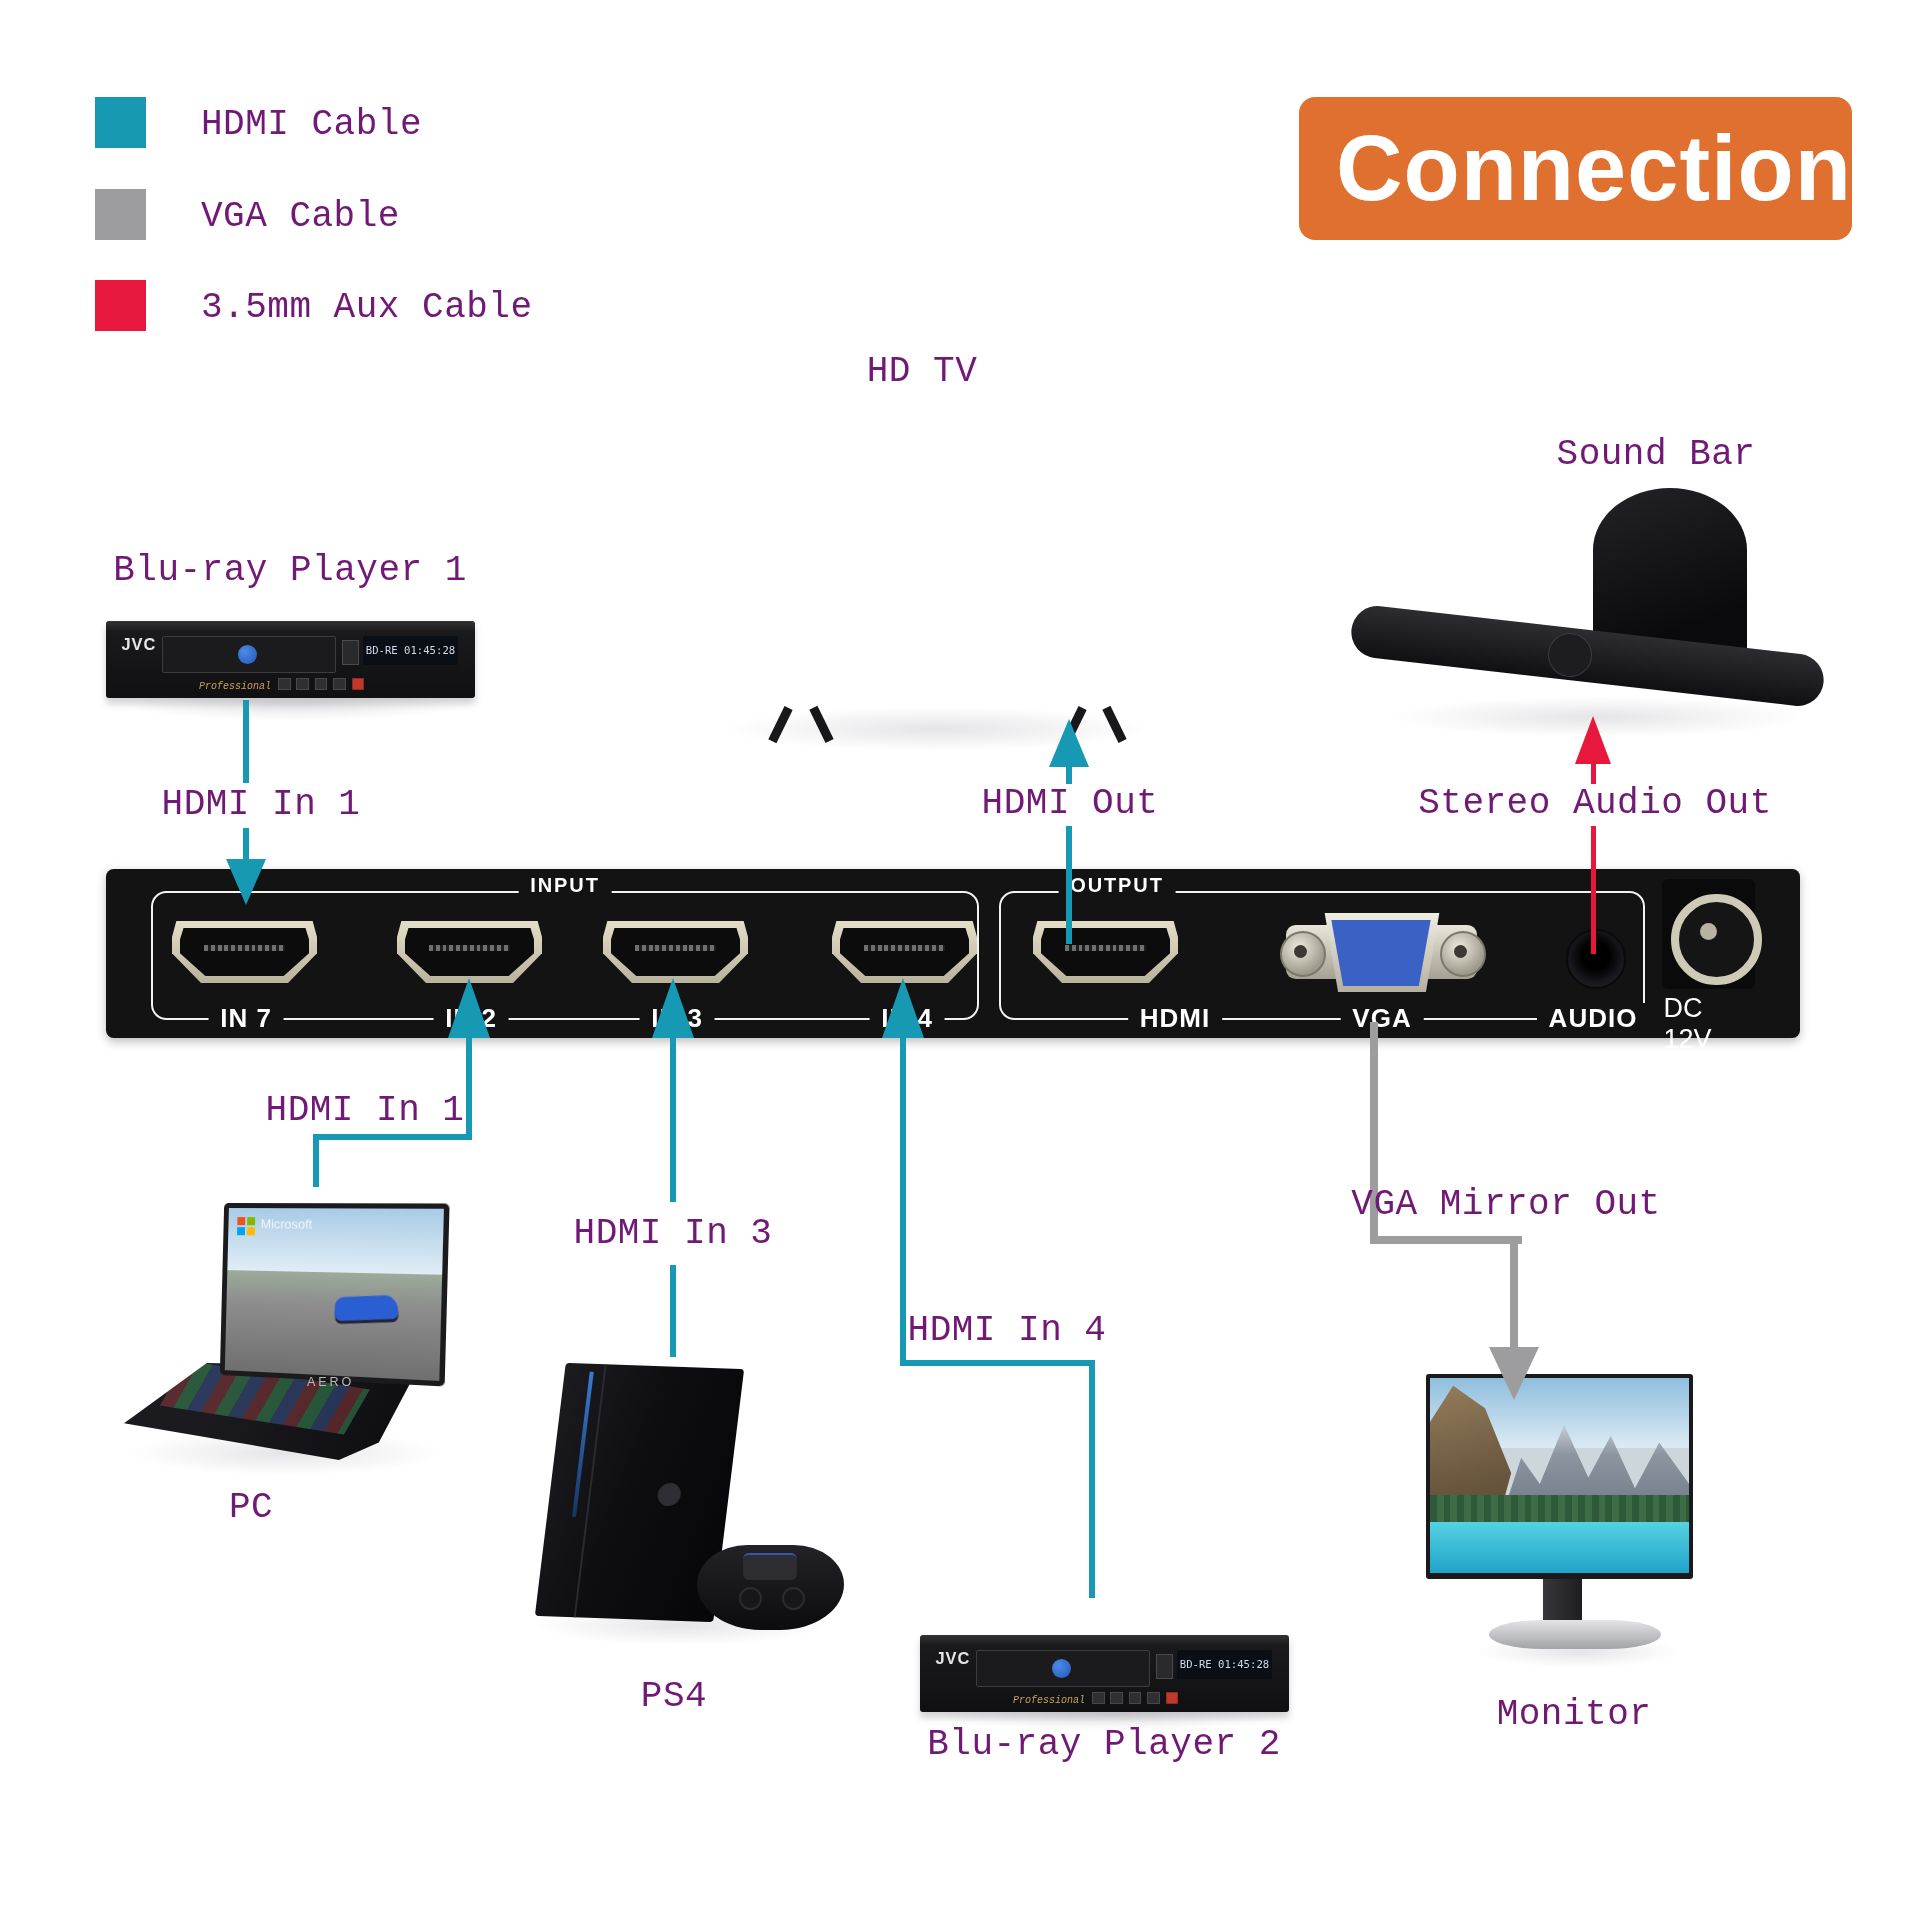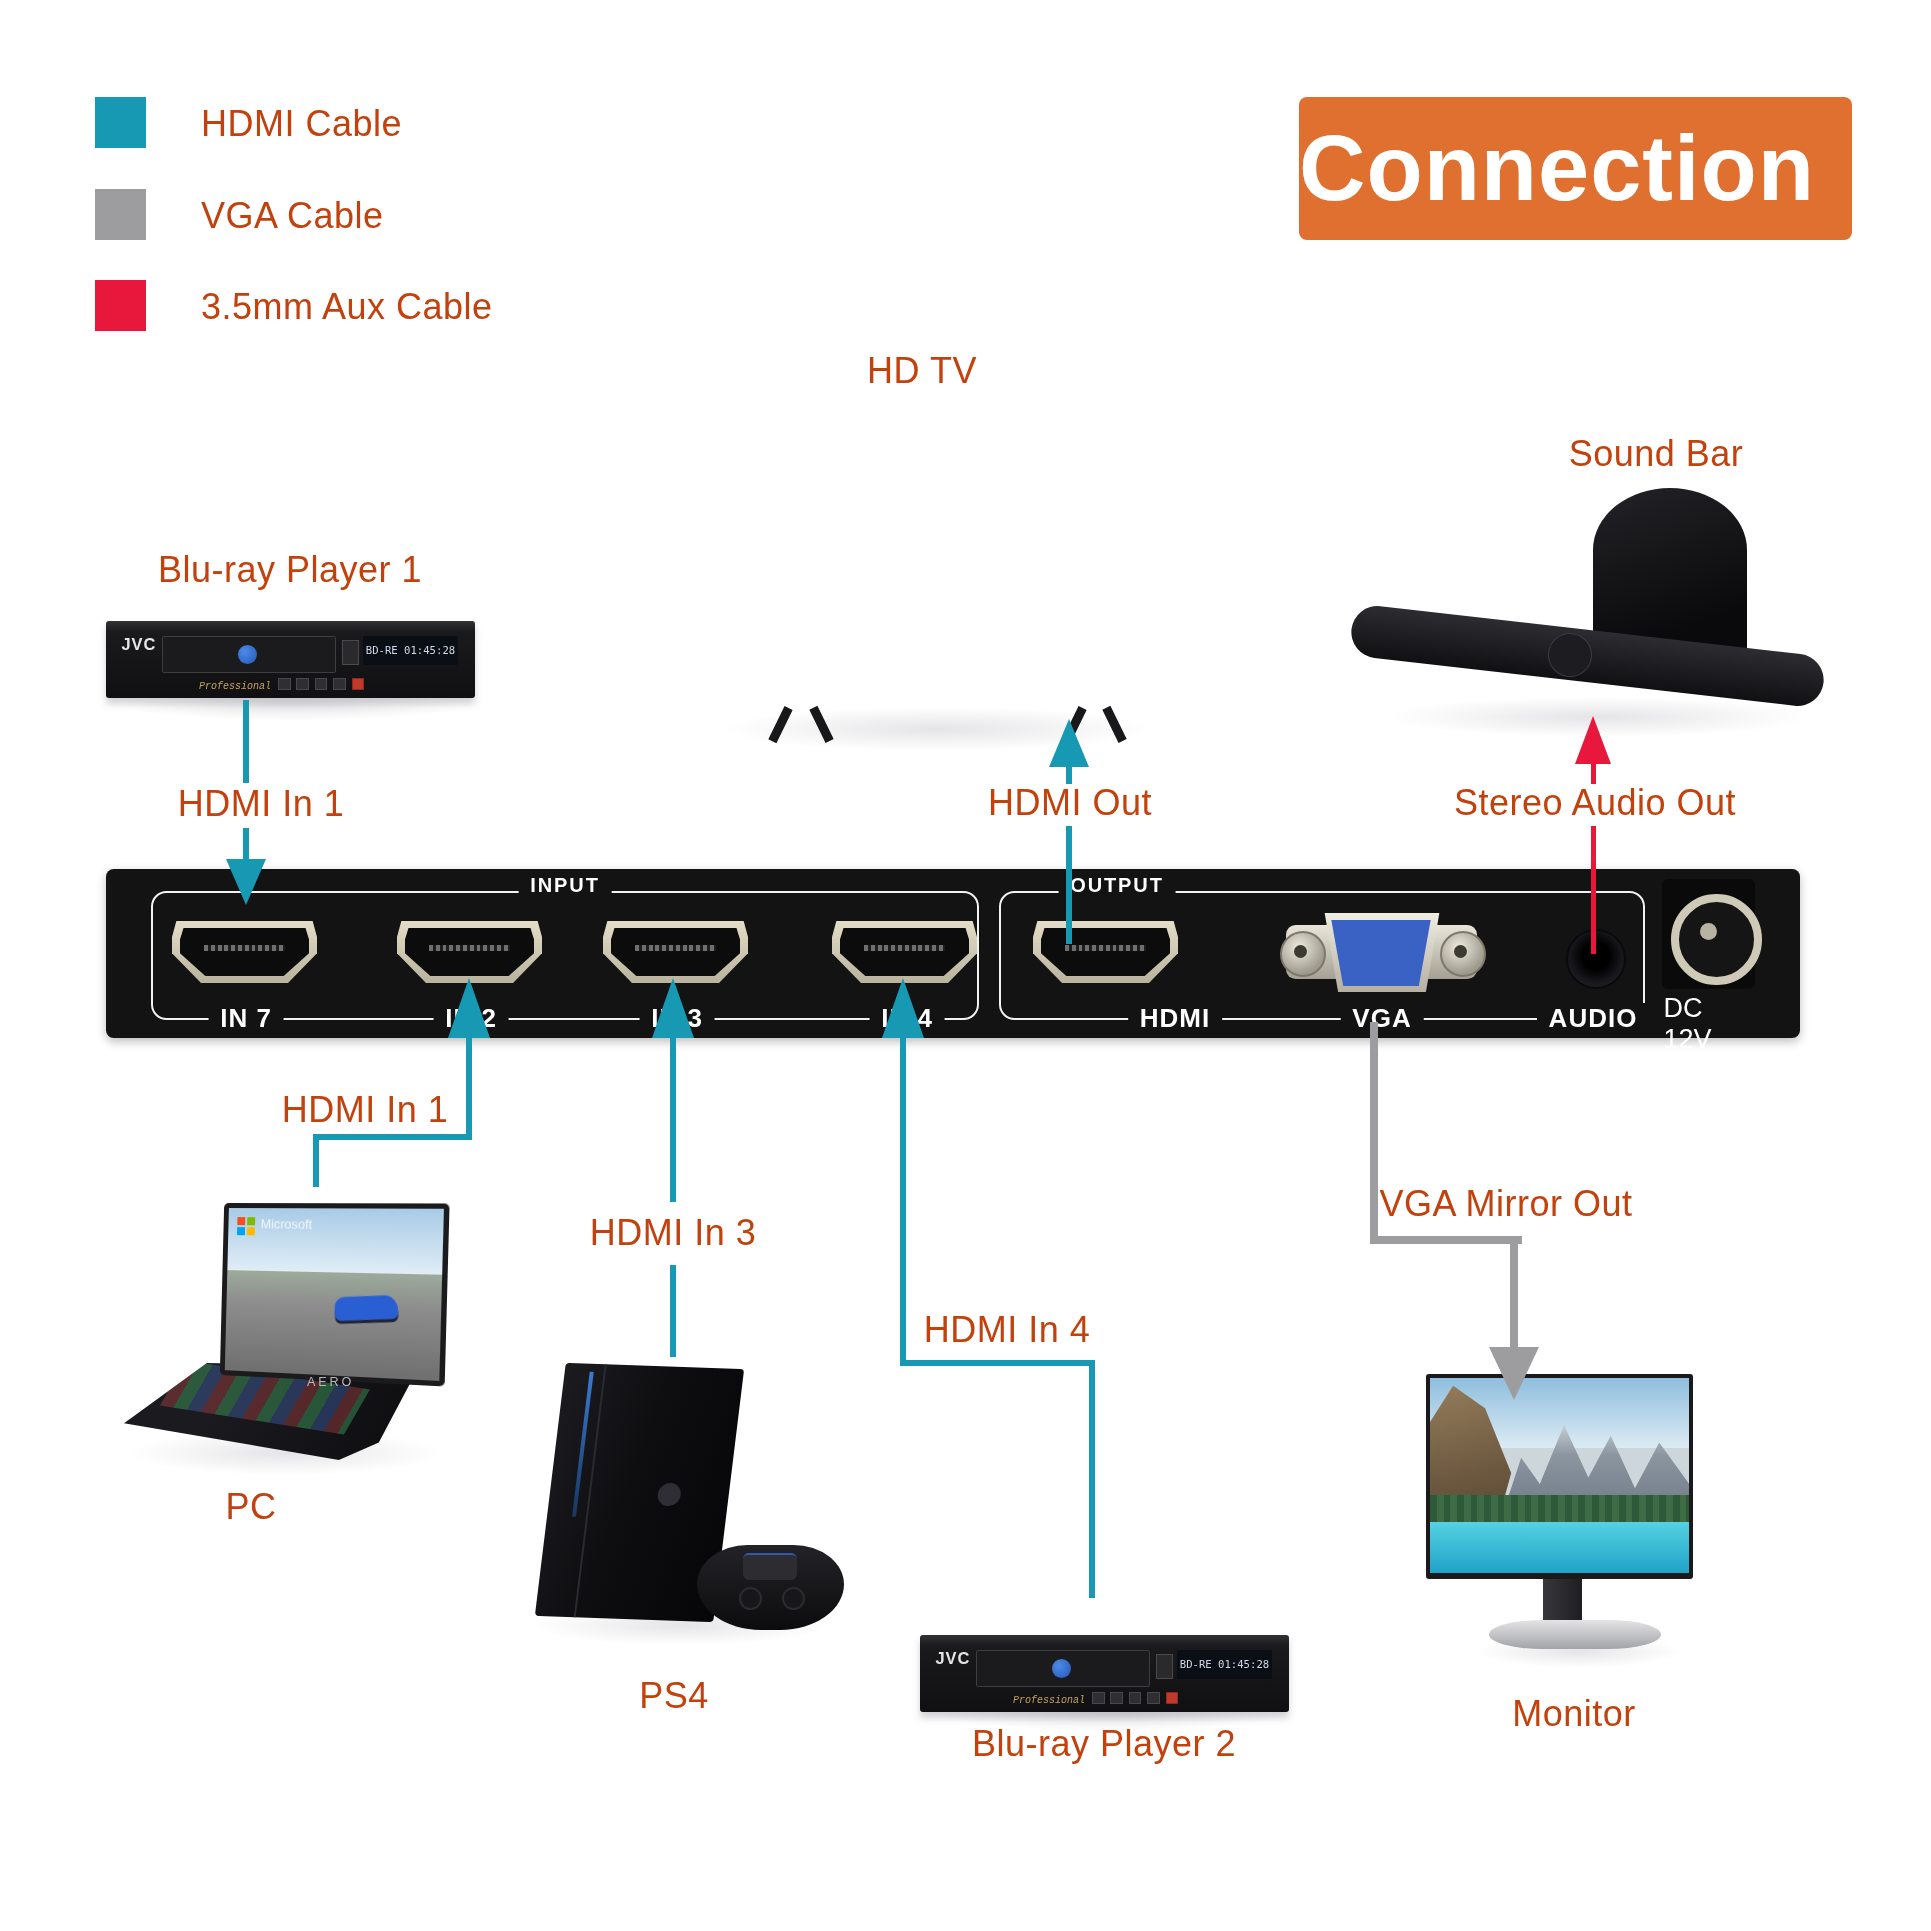--- a/index.html
+++ b/index.html
@@ -1,35 +1,35 @@
 <!DOCTYPE html>
 <html><head>
 <meta charset="utf-8">
 <style>
   html,body{margin:0;padding:0;background:#fff;}
   .canvas{position:relative;width:1931px;height:1931px;background:#ffffff;overflow:hidden;
           font-family:"Liberation Sans", sans-serif;}
 
   
-  .lbl{position:absolute;transform:translate(-50%,-50%);font-size:36px;color:#c2410c;
-       white-space:nowrap;z-index:40;letter-spacing:0.5px;}
+  .lbl{position:absolute;transform:translate(-50%,-50%);font-size:36px;color:#701a75;
+       white-space:nowrap;z-index:40;letter-spacing:0.5px;font-family:Liberation Mono, monospace;}
 
   
   .vline,.hline{position:absolute;z-index:30;}
   .c-hdmi{background:#1799B4;}
   .c-vga{background:#9D9D9F;}
   .c-aux{background:#E8173C;}
   .arr{position:absolute;width:0;height:0;z-index:31;}
 
   
   .legend-sq{position:absolute;width:51px;height:51px;z-index:20;}
 
   
   .banner{position:absolute;left:1299px;top:97px;width:553px;height:143px;background:#E0702F;
-          border-radius:8px;display:flex;align-items:center;justify-content:flex-start;z-index:20;}
+          border-radius:16px;display:flex;align-items:center;justify-content:flex-end;z-index:20;}
   .banner span{color:#ffffff;font-size:92px;font-weight:700;letter-spacing:1px;}
 
   
   .panel{position:absolute;left:106px;top:869px;width:1694px;height:169px;background:#131313;
          border-radius:7.7px;z-index:10;box-shadow:0 3.9px 9.7px rgba(0,0,0,0.25);}
   .group{position:absolute;border:2.9px solid #f2f2f2;border-radius:15.4px;}
   .chip{position:absolute;background:#131313;color:#ffffff;font-weight:700;white-space:nowrap;
         padding:0 11.6px;transform:translateX(-50%);}
   .chip-top{font-size:20px;letter-spacing:1.9px;top:-19.3px;}
   .chip-bot{font-size:26px;letter-spacing:1px;bottom:-16.4px;}

